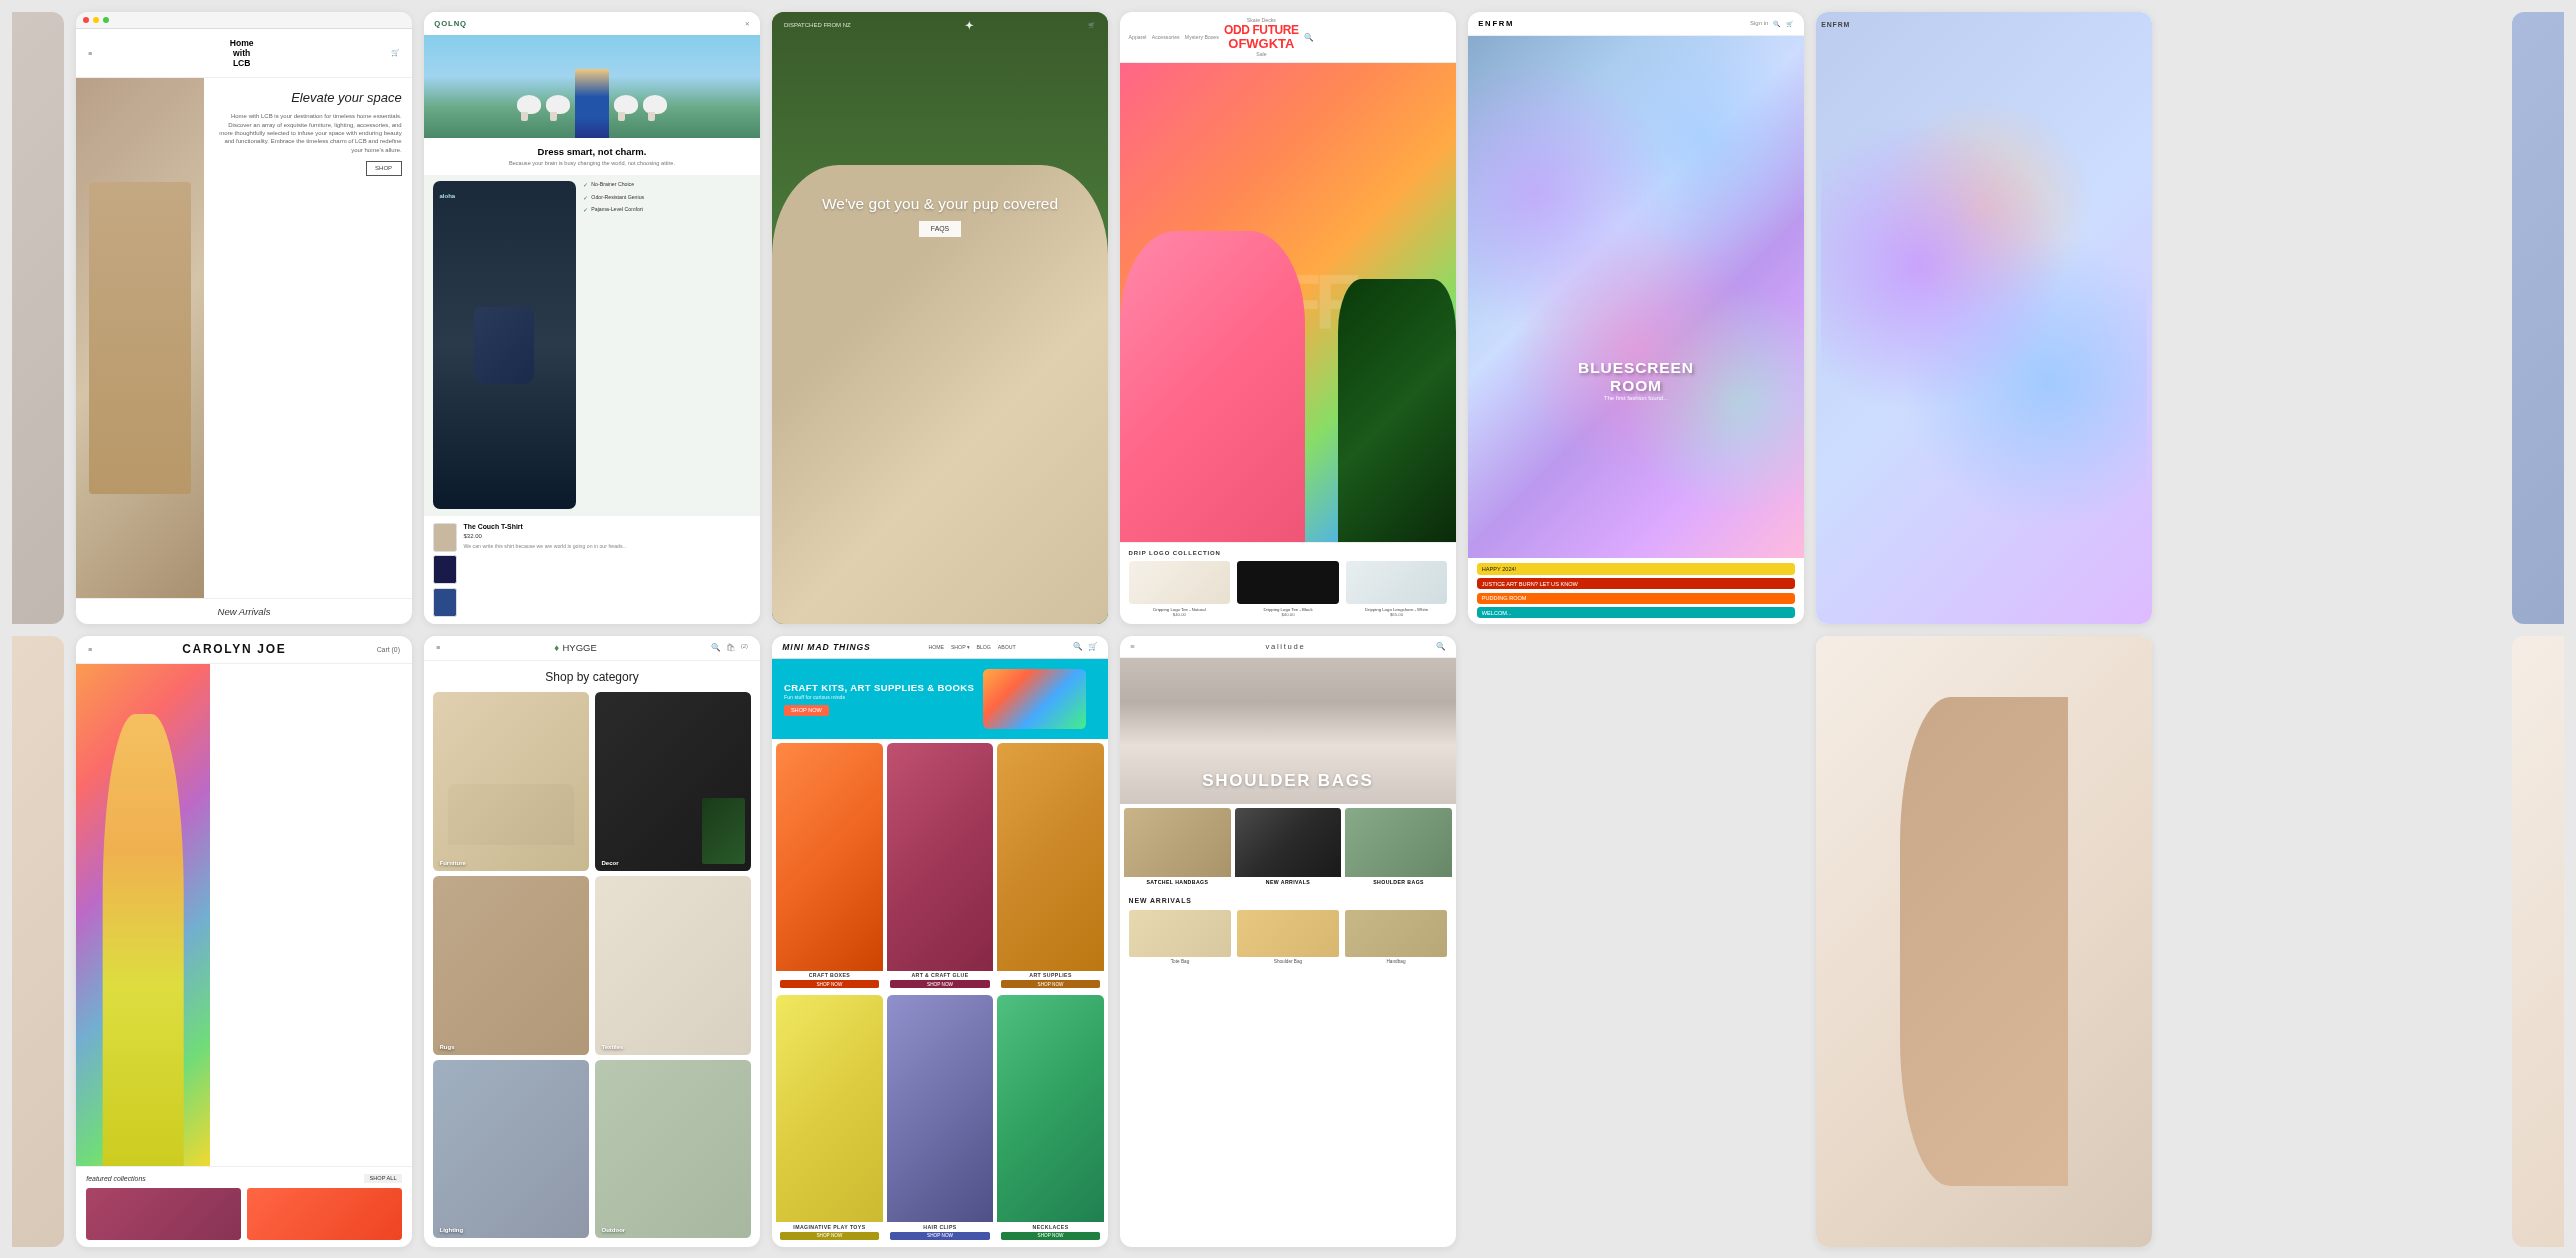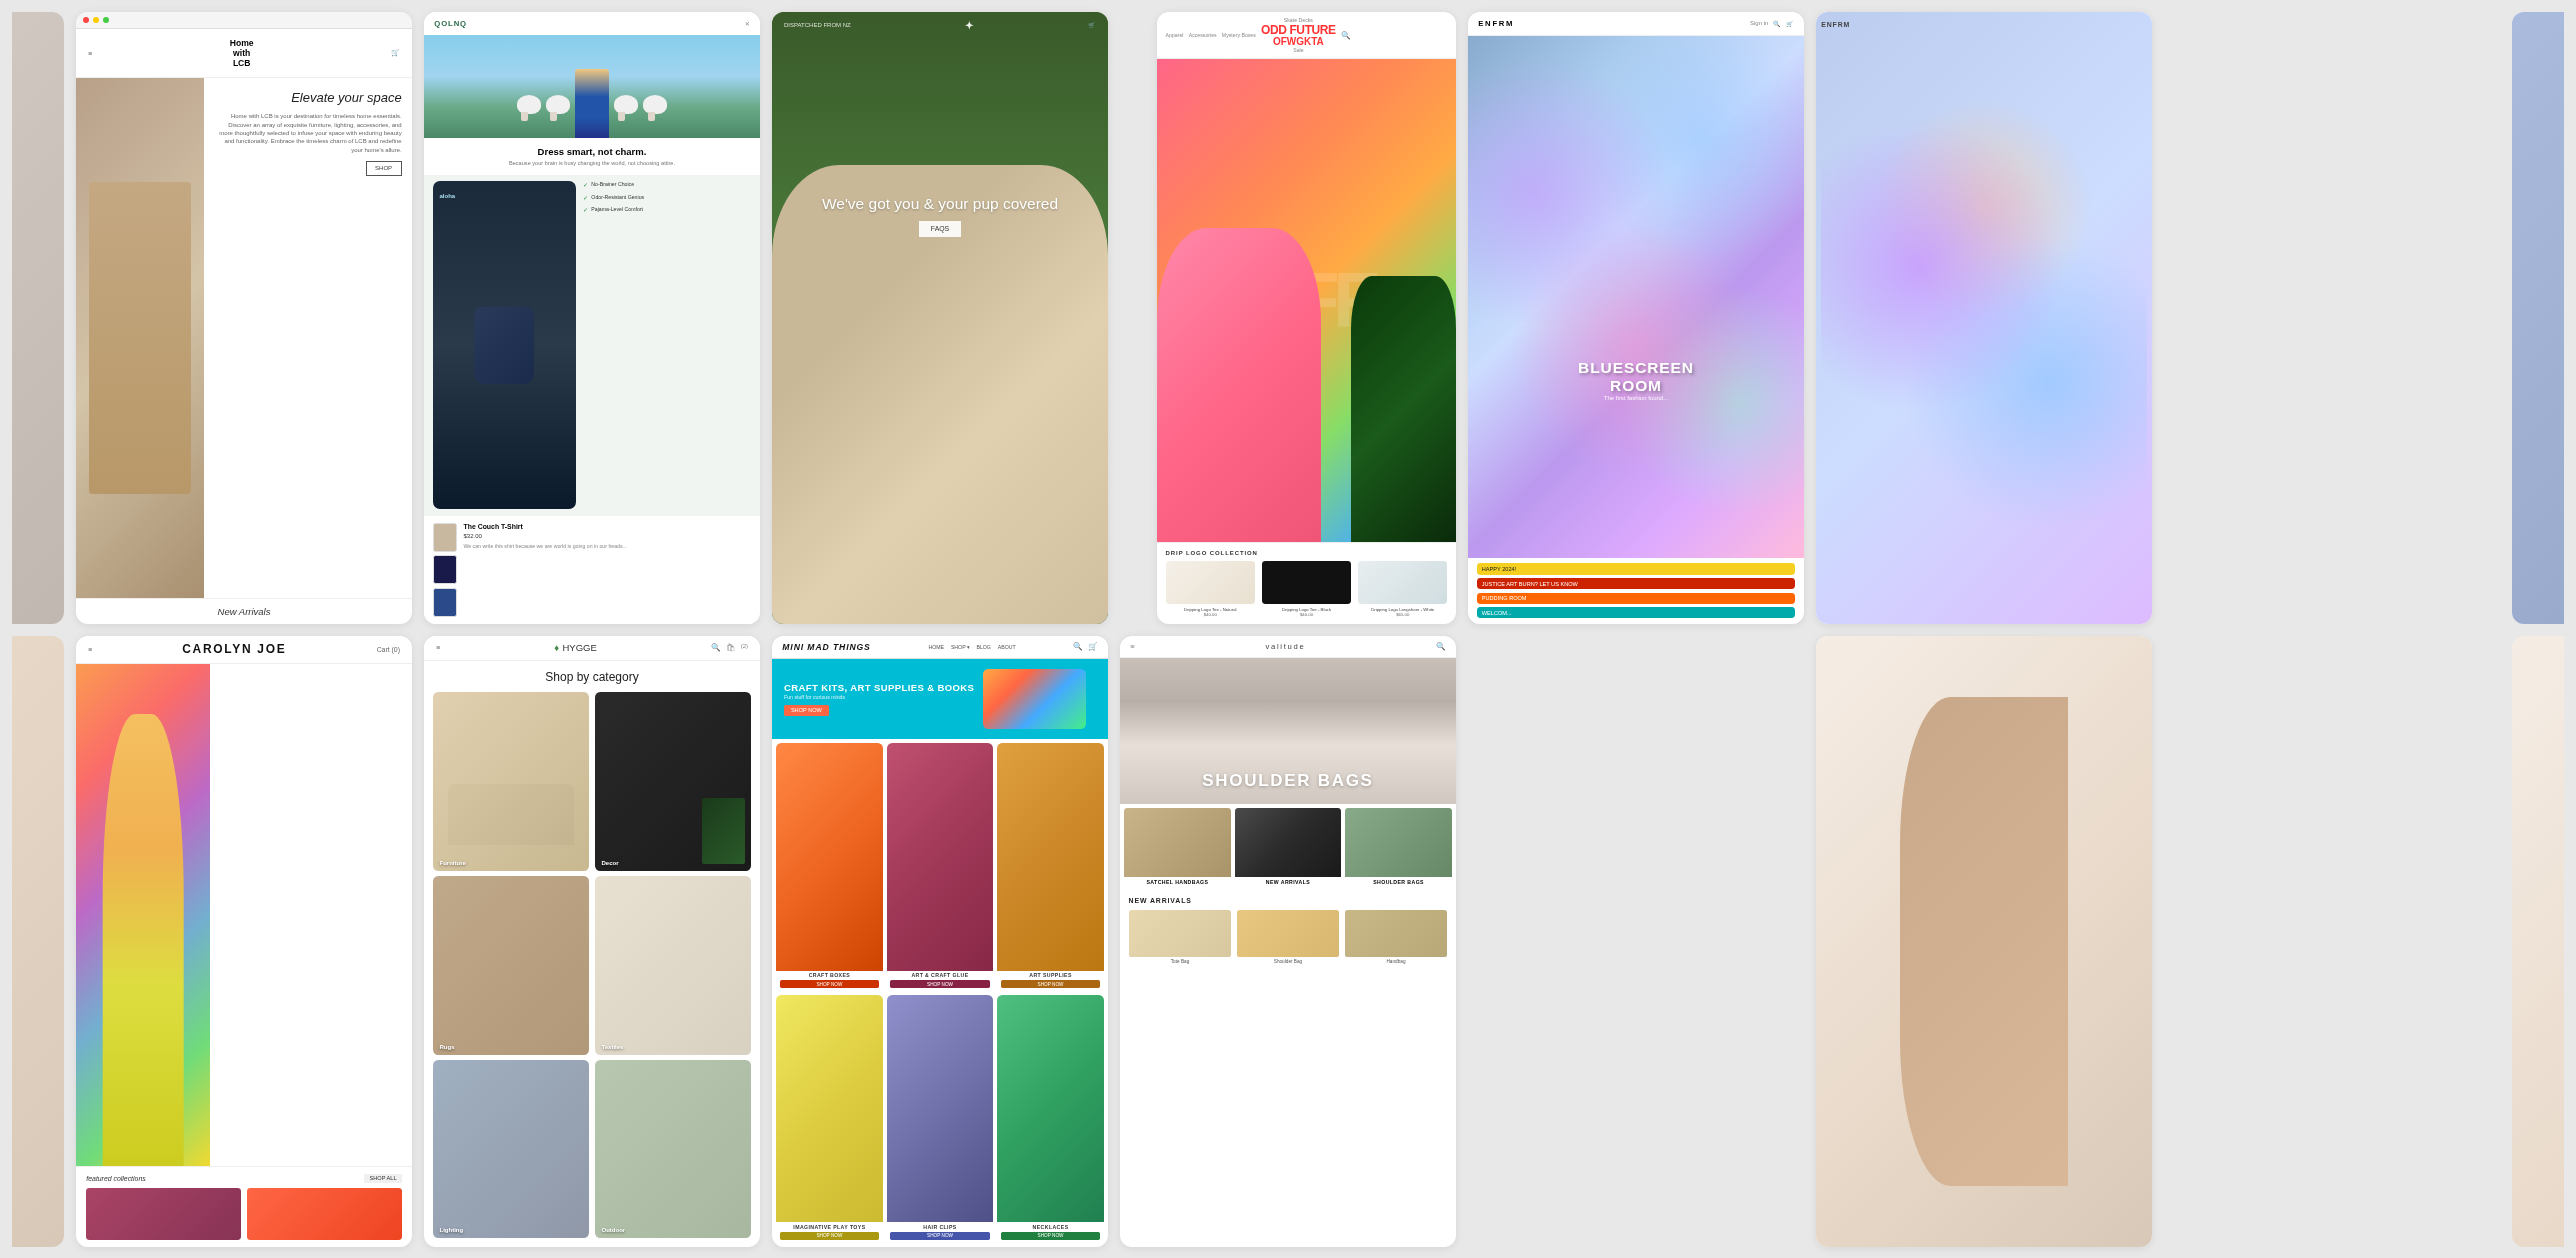--- a/index.html
+++ b/index.html
@@ -932,21 +932,20 @@
     }
     
     .card-r1c3 {
       grid-column: 4;
       grid-row: 1;
     }
     
     .card-r1c4 {
       grid-column: 5;
       grid-row: 1;
-      margin-left: 37px;
     }
     
     .card-r1c5 {
       grid-column: 6;
       grid-row: 1;
     }
     
     .card-r1c6 {
       grid-column: 7;
       grid-row: 1;
@@ -1127,21 +1126,21 @@
 
   <div class="main-card card-r1c4 card-odd">
     <div class="odd-header">
       <span style="font-size:5.2px; color:#888;">Apparel</span>
       <span style="font-size:5.2px; color:#888;">Accessories</span>
       <span style="font-size:5.2px; color:#888;">Mystery Boxes</span>
       <div style="display:flex; flex-direction:column; align-items:center;">
         <span style="font-size:5.2px; color:#888; margin-bottom:0.9px;">Skate Decks</span>
         <div>
           <div style="font-size:12px; font-weight:900; color:#ff3333; letter-spacing:-0.4px; line-height:1;">ODD FUTURE</div>
-          <div style="font-size:10px; font-weight:800; color:#ff3333; text-align:center;">OFWGKTA</div>
+          <div style="font-size:13px; font-weight:800; color:#ff3333; text-align:center;">OFWGKTA</div>
         </div>
         <span style="font-size:5.2px; color:#888;">Sale</span>
       </div>
       <span style="font-size:7.7px; color:#888;">🔍</span>
     </div>
     <div class="odd-hero">
       <div class="odd-hero-text">OFF</div>
       <div class="odd-pink-hoodie"></div>
       <div style="position:absolute; bottom:0; right:0; width:35%; height:55%; background:linear-gradient(135deg, #0a3a0a 0%, #1a5a1a 50%, #0a2a0a 100%); border-radius:20% 20% 0 0;"></div>
     </div>

